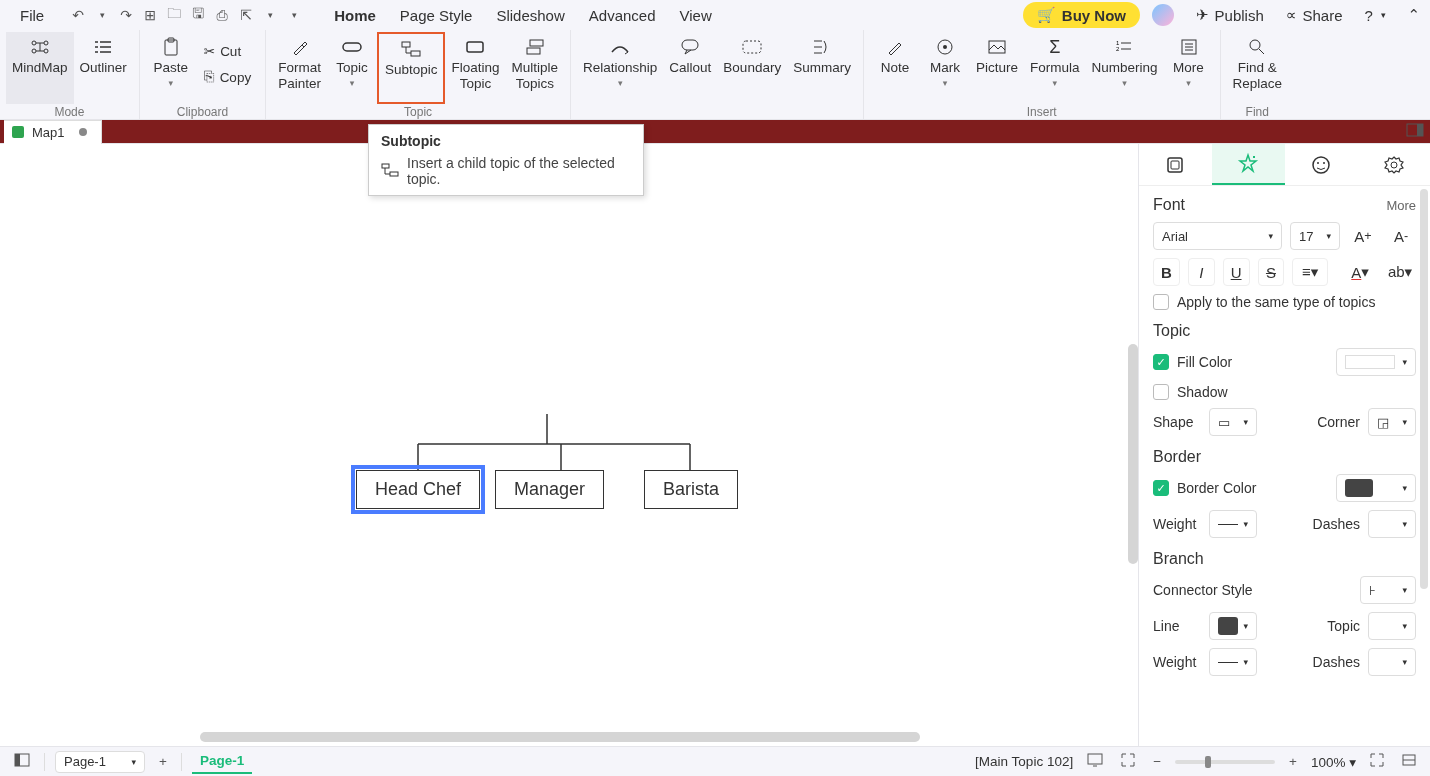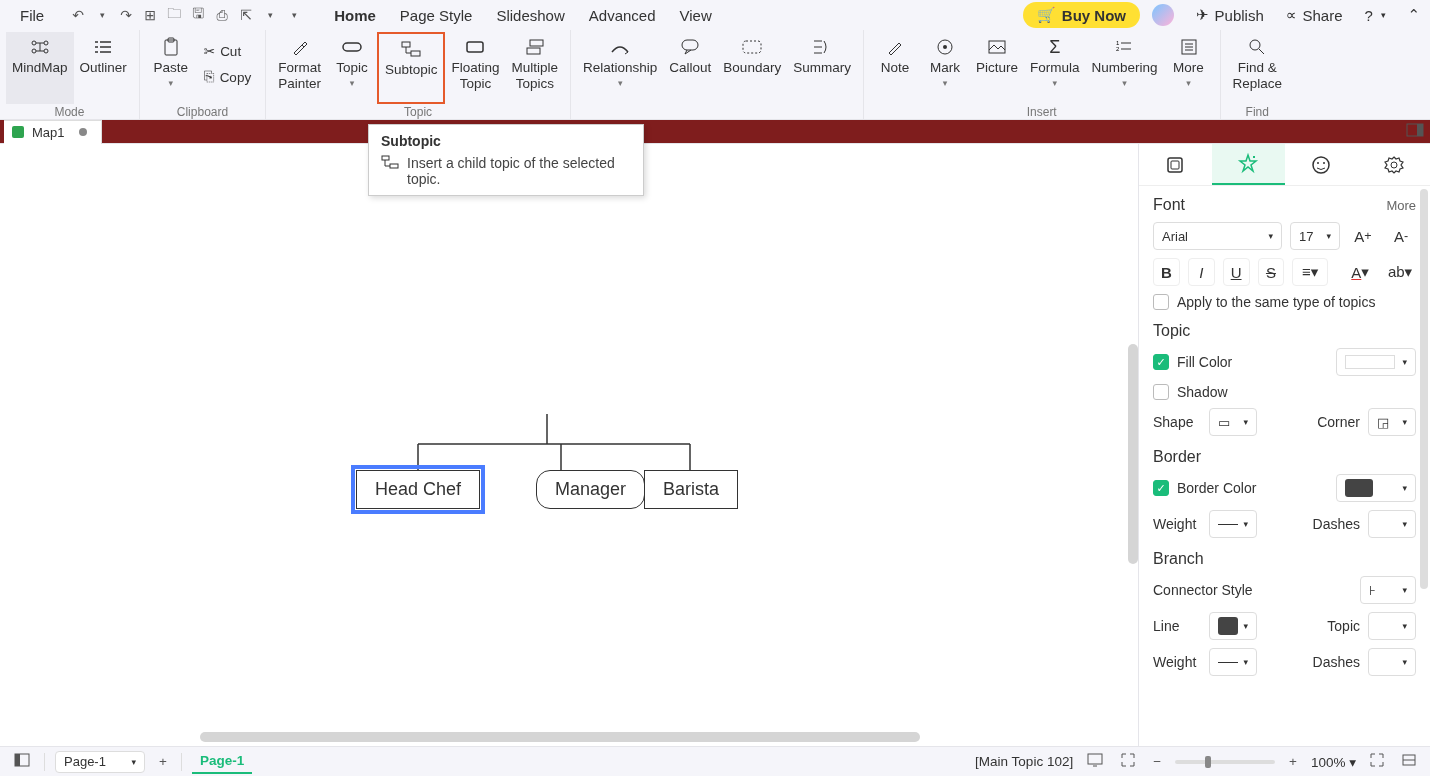--- a/index.html
+++ b/index.html
@@ -28,40 +28,40 @@
 .ribbon-label { font-size: 13.5px; text-align: center; line-height: 1.15; }
 .ribbon-label.multi { white-space: pre-line; }
 .ribbon-group-label { font-size: 12px; color: #777; position: absolute; bottom: 0px; left: 50%; transform: translateX(-50%); }
 .small-btn { display: flex; align-items: center; gap: 5px; padding: 2px 4px; cursor: pointer; font-size: 13.5px; }
 .small-col { display: flex; flex-direction: column; justify-content: center; gap: 6px; height: 64px; padding: 0 4px; }
 .caret { font-size: 9px; color: #777; margin-top: 2px;}
 
 
 .tooltip { position: absolute; left: 368px; top: 124px; width: 276px; background: #fff; border: 1px solid #ccc; box-shadow: 2px 2px 6px rgba(0,0,0,0.15); padding: 8px 12px; z-index: 100; }
 .tooltip-title { font-weight: 600; margin-bottom: 6px; font-size: 14px; }
-.tooltip-body { display: flex; gap: 8px; font-size: 14px; color: #444; }
+.tooltip-body { display: flex; align-items: center; gap: 8px; font-size: 14px; color: #444; }
 
 
 .tab-strip { height: 24px; background: #7f1d1d; display: flex; align-items: center; padding-left: 4px; border-bottom: 1px solid #e5e5ea; position: relative; }
 .doc-tab { display: flex; align-items: center; gap: 8px; padding: 2px 14px 2px 8px; background: #fff; border-top: 1px solid #ddd; border-right: 1px solid #ddd; height: 24px; font-size: 13px; }
 .doc-tab-icon { width: 12px; height: 12px; background: #2ea44f; border-radius: 2px; }
 .doc-tab-dot { width: 8px; height: 8px; border-radius: 50%; background: #888; margin-left: 6px; }
 .panel-toggle { position: absolute; right: 6px; top: 3px; cursor: pointer; }
 
 
 .main { display: flex; height: 602px; }
 .canvas-wrap { flex: 1; position: relative; background: #fff; overflow: hidden; }
 .canvas { position: absolute; inset: 0; }
 
 .node { position: absolute; display: flex; align-items: center; justify-content: center; font-size: 18px; }
 .node-owner { left: 492px; top: 210px; width: 110px; height: 60px; background: #28a745; color: #fff; }
 .node-box { border: 1.5px solid #333; background: #fff; padding: 8px 18px; }
 .node-headchef { left: 356px; top: 326px; }
 .node-headchef.sel { outline: 4px solid #4a7cff; outline-offset: 1px; }
-.node-manager { left: 536px; top: 326px; border-radius: 14px; }
+.node-manager { left: 495px; top: 326px; }
 .node-barista { left: 644px; top: 326px; }
 svg.connectors { position: absolute; left: 0; top: 0; }
 
 .vscroll { position: absolute; right: 0px; top: 200px; width: 10px; height: 220px; background: #d5d5d5; border-radius: 5px; }
 .hscroll { position: absolute; bottom: 4px; left: 200px; width: 720px; height: 10px; background: #d5d5d5; border-radius: 5px; }
 
 
 .right-panel { width: 292px; border-left: 1px solid #e5e5ea; background: #fff; display: flex; flex-direction: column; position: relative;}
 .rp-tabs { display: flex; height: 42px; border-bottom: 1px solid #eee; }
 .rp-tab { flex: 1; display: flex; align-items: center; justify-content: center; cursor: pointer; }

